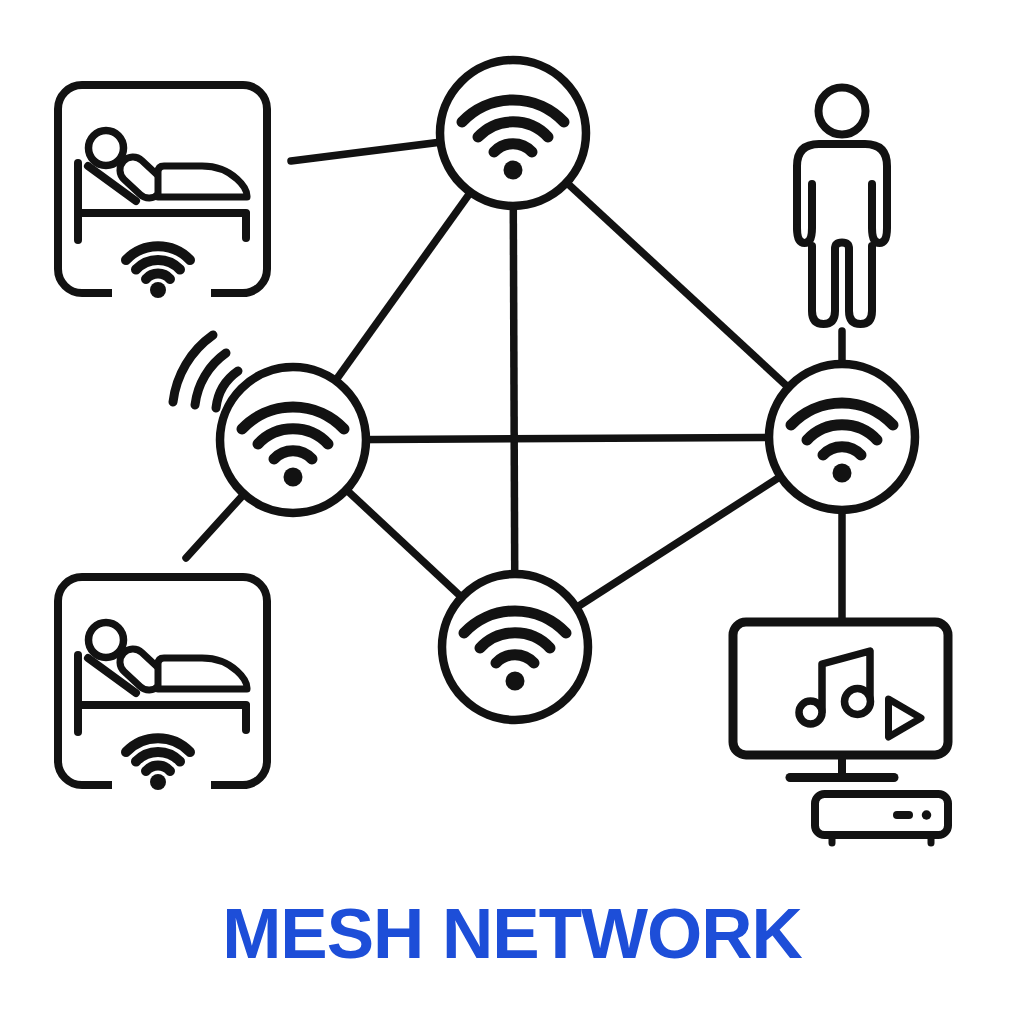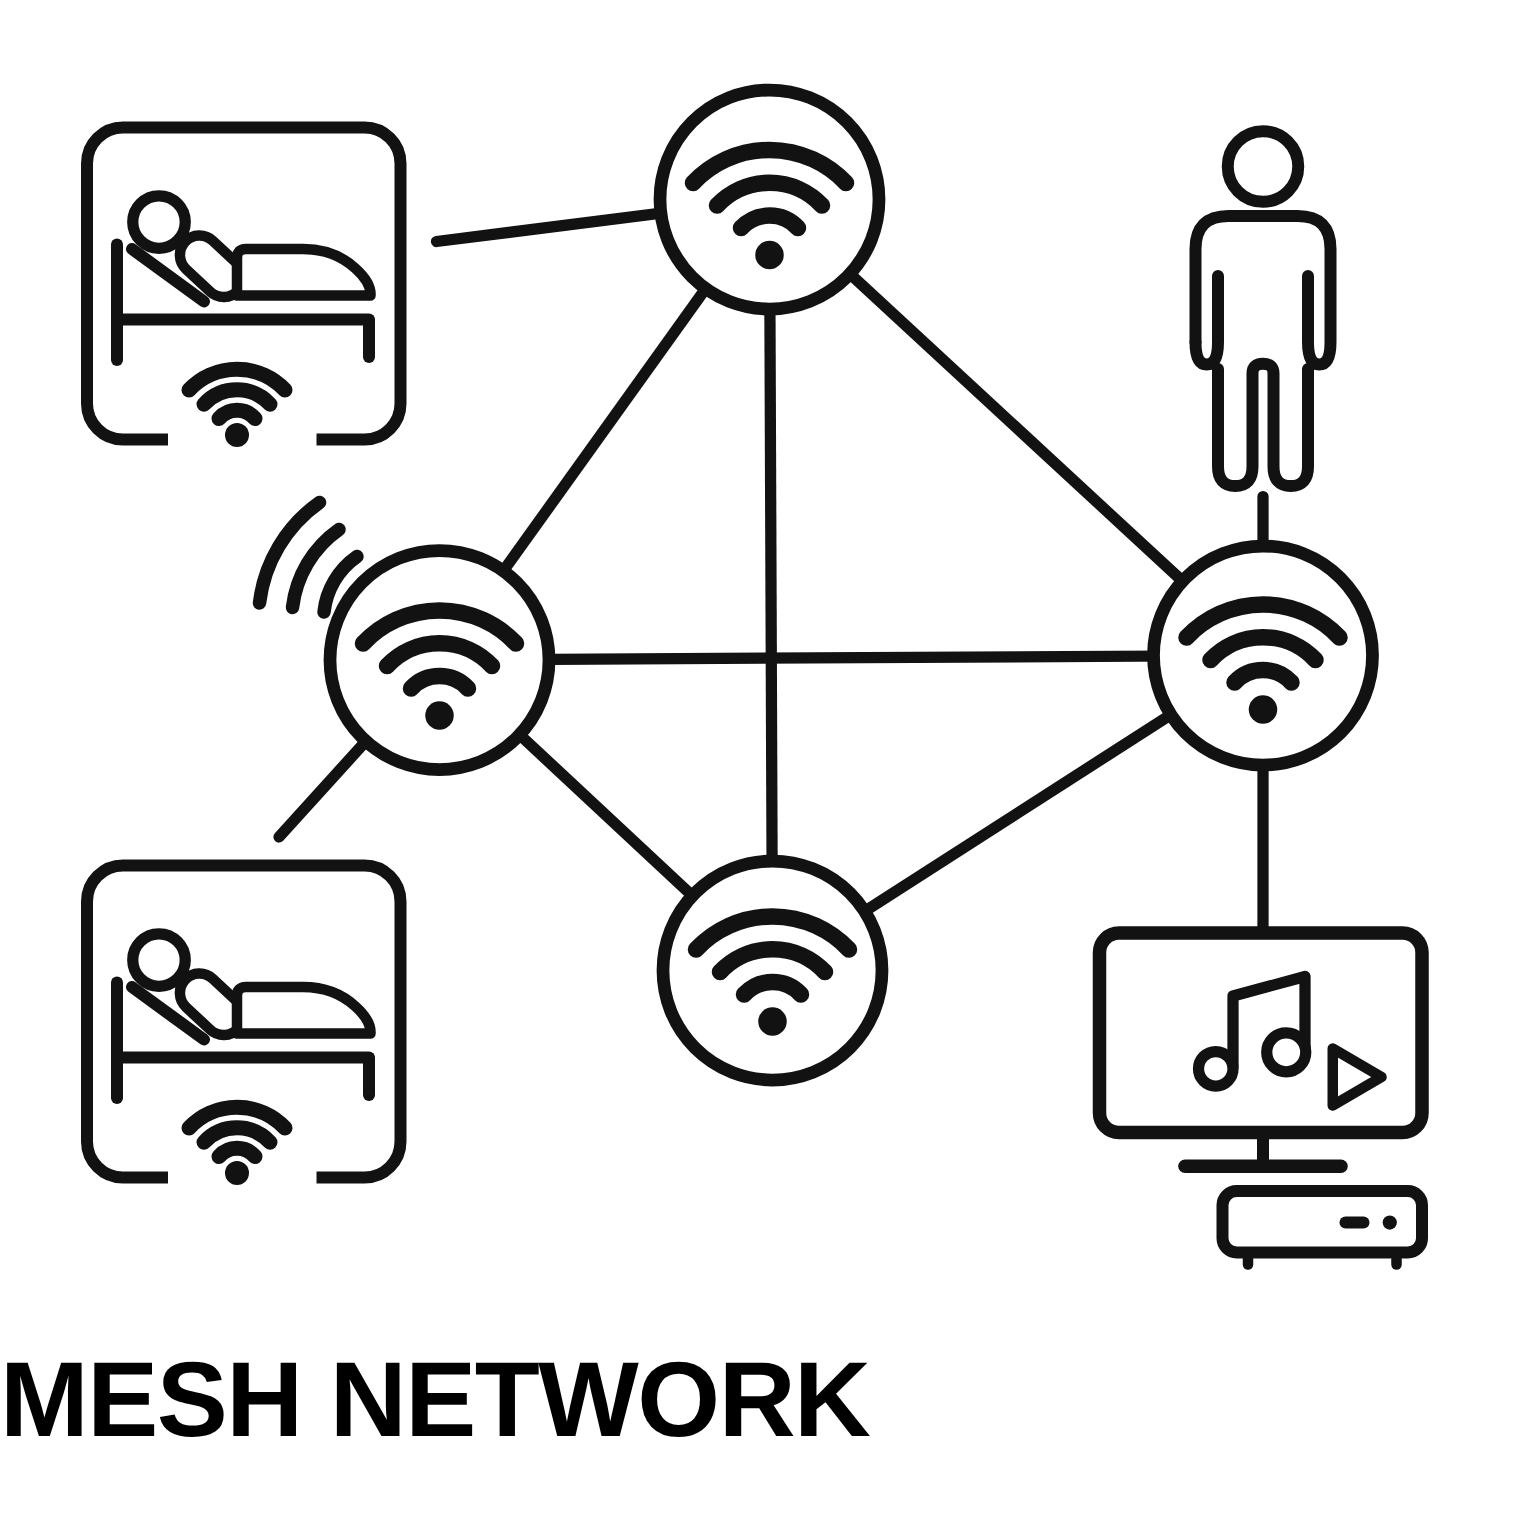--- a/index.html
+++ b/index.html
@@ -16,25 +16,25 @@
   }
   .diagram-svg {
     position: absolute;
     left: 0; top: 0;
     display: block;
   }
   .title {
     position: absolute;
     left: 0; right: 0;
     top: 893px;
-    text-align: left;
+    text-align: center;
     font-size: 71px;
     font-weight: 700;
     letter-spacing: -1px;
-    color: #000000;
+    color: #1d4ed8;
     white-space: nowrap;
     user-select: none;
   }
 </style>
 </head>
 <body>
 
 <div class="canvas">
 
   <svg class="diagram-svg" width="1024" height="1024" viewBox="0 0 1024 1024" color="#121212">

